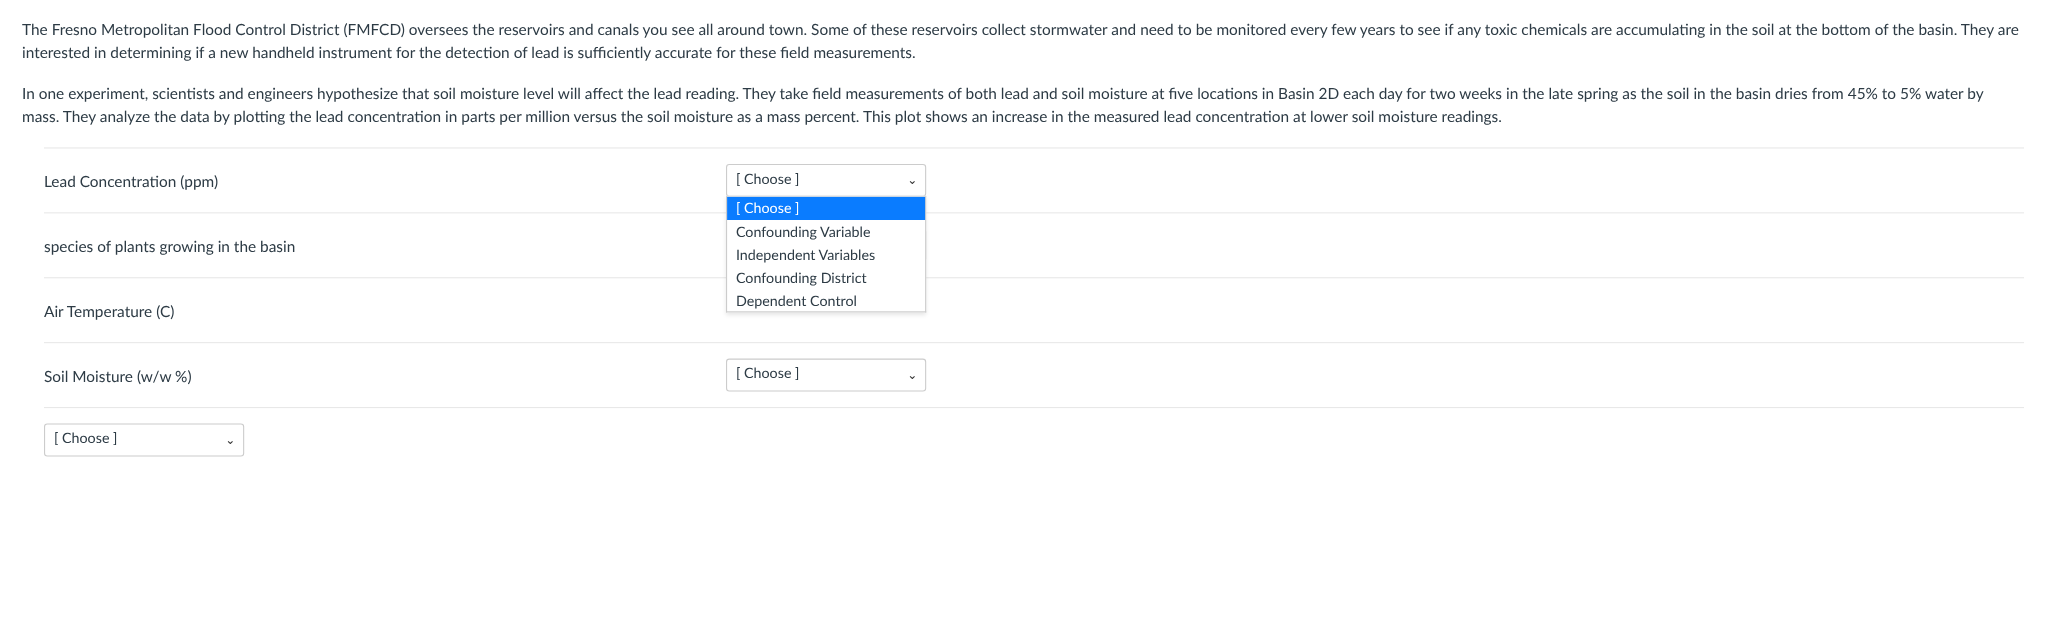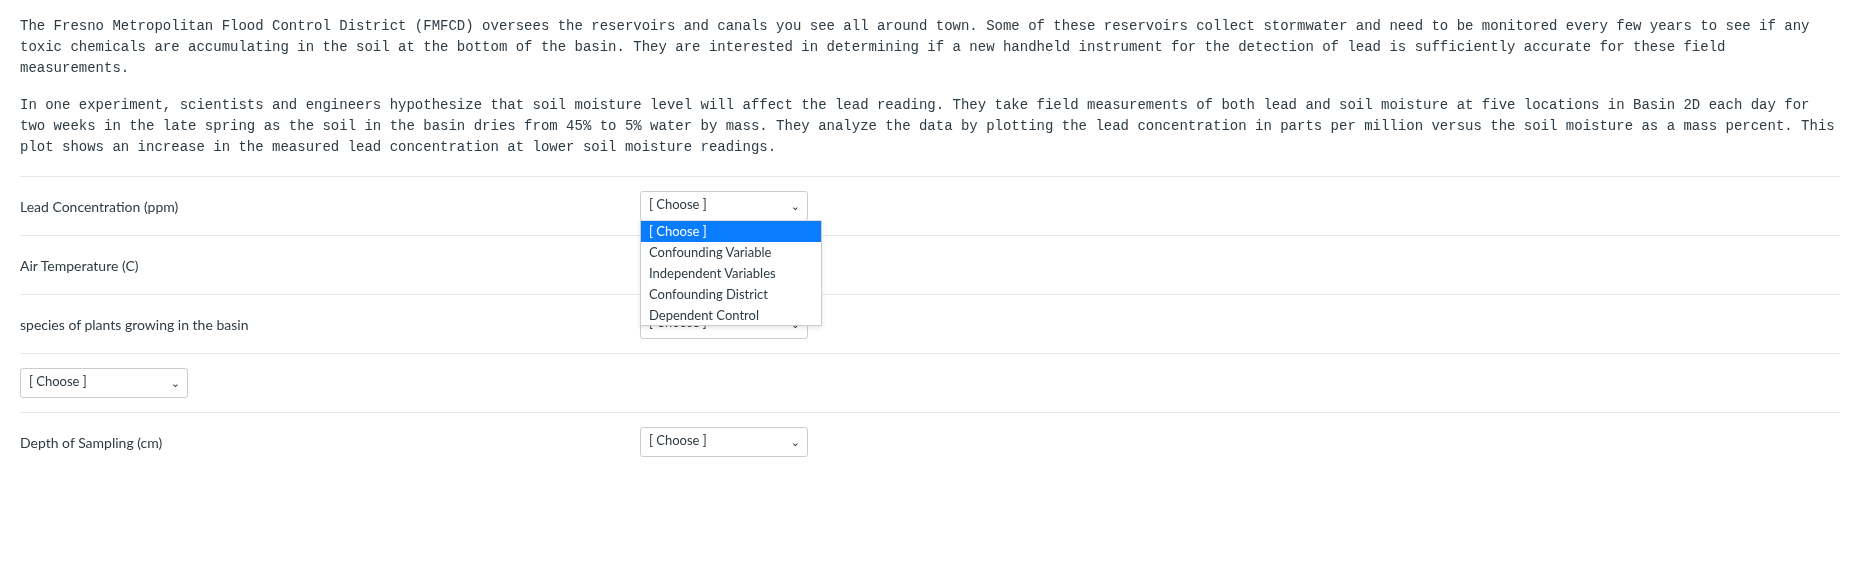--- a/index.html
+++ b/index.html
@@ -11,41 +11,41 @@
       font-family: "Lato", "Helvetica Neue", Helvetica, Arial, sans-serif;
       font-size: 14px;
       color: #2d3b45;
       background: #fff;
       padding: 16px 20px;
     }
     .question-text p {
       line-height: 1.5;
       margin-bottom: 16px;
       font-size: 14px;
-      font-family: Liberation Mono, monospace;
     }
     .answers {
       margin-top: 18px;
+      margin-left: 20px;
     }
     .answer-row {
       display: flex;
       align-items: center;
       border-top: 1px solid #e8e8e8;
       padding: 14px 0;
       min-height: 58px;
     }
     .answer-label {
       flex: 0 0 620px;
       font-size: 14px;
       color: #2d3b45;
       padding-right: 20px;
     }
     .answer-select-wrap {
       position: relative;
-      width: 168px;
+      width: 182px;
     }
     .answer-select {
       width: 100%;
       height: 30px;
       padding: 4px 24px 4px 8px;
       font-size: 13px;
       color: #2d3b45;
       background: #fff;
       border: 1px solid #ccc;
       border-radius: 3px;
@@ -109,43 +109,43 @@
         <div class="dropdown-option highlighted">[ Choose ]</div>
         <div class="dropdown-option">Confounding Variable</div>
         <div class="dropdown-option">Independent Variables</div>
         <div class="dropdown-option">Confounding District</div>
         <div class="dropdown-option">Dependent Control</div>
       </div>
     </div>
   </div>
 
   <div class="answer-row">
+    <div class="answer-label">species of plants growing in the basin</div>
+    <div class="answer-select-wrap">
+      <div class="answer-select">[ Choose ]</div>
+      <span class="chevron">⌄</span>
+    </div>
+  </div>
+
+  <div class="answer-row">
     <div class="answer-label">Air Temperature (C)</div>
     <div class="answer-select-wrap" style="visibility:hidden;">
       <div class="answer-select"></div>
 
     </div>
   </div>
 
   <div class="answer-row">
-    <div class="answer-label">species of plants growing in the basin</div>
+    <div class="answer-label">Soil Moisture (w/w %)</div>
     <div class="answer-select-wrap">
       <div class="answer-select">[ Choose ]</div>
       <span class="chevron">⌄</span>
     </div>
   </div>
 
   <div class="answer-row">
     <div class="answer-select-wrap">
       <div class="answer-select">[ Choose ]</div>
       <span class="chevron">⌄</span>
     </div>
   </div>
 
-  <div class="answer-row">
-    <div class="answer-label">Depth of Sampling (cm)</div>
-    <div class="answer-select-wrap">
-      <div class="answer-select">[ Choose ]</div>
-      <span class="chevron">⌄</span>
-    </div>
-  </div>
-
 </div>
 
 </body></html>

